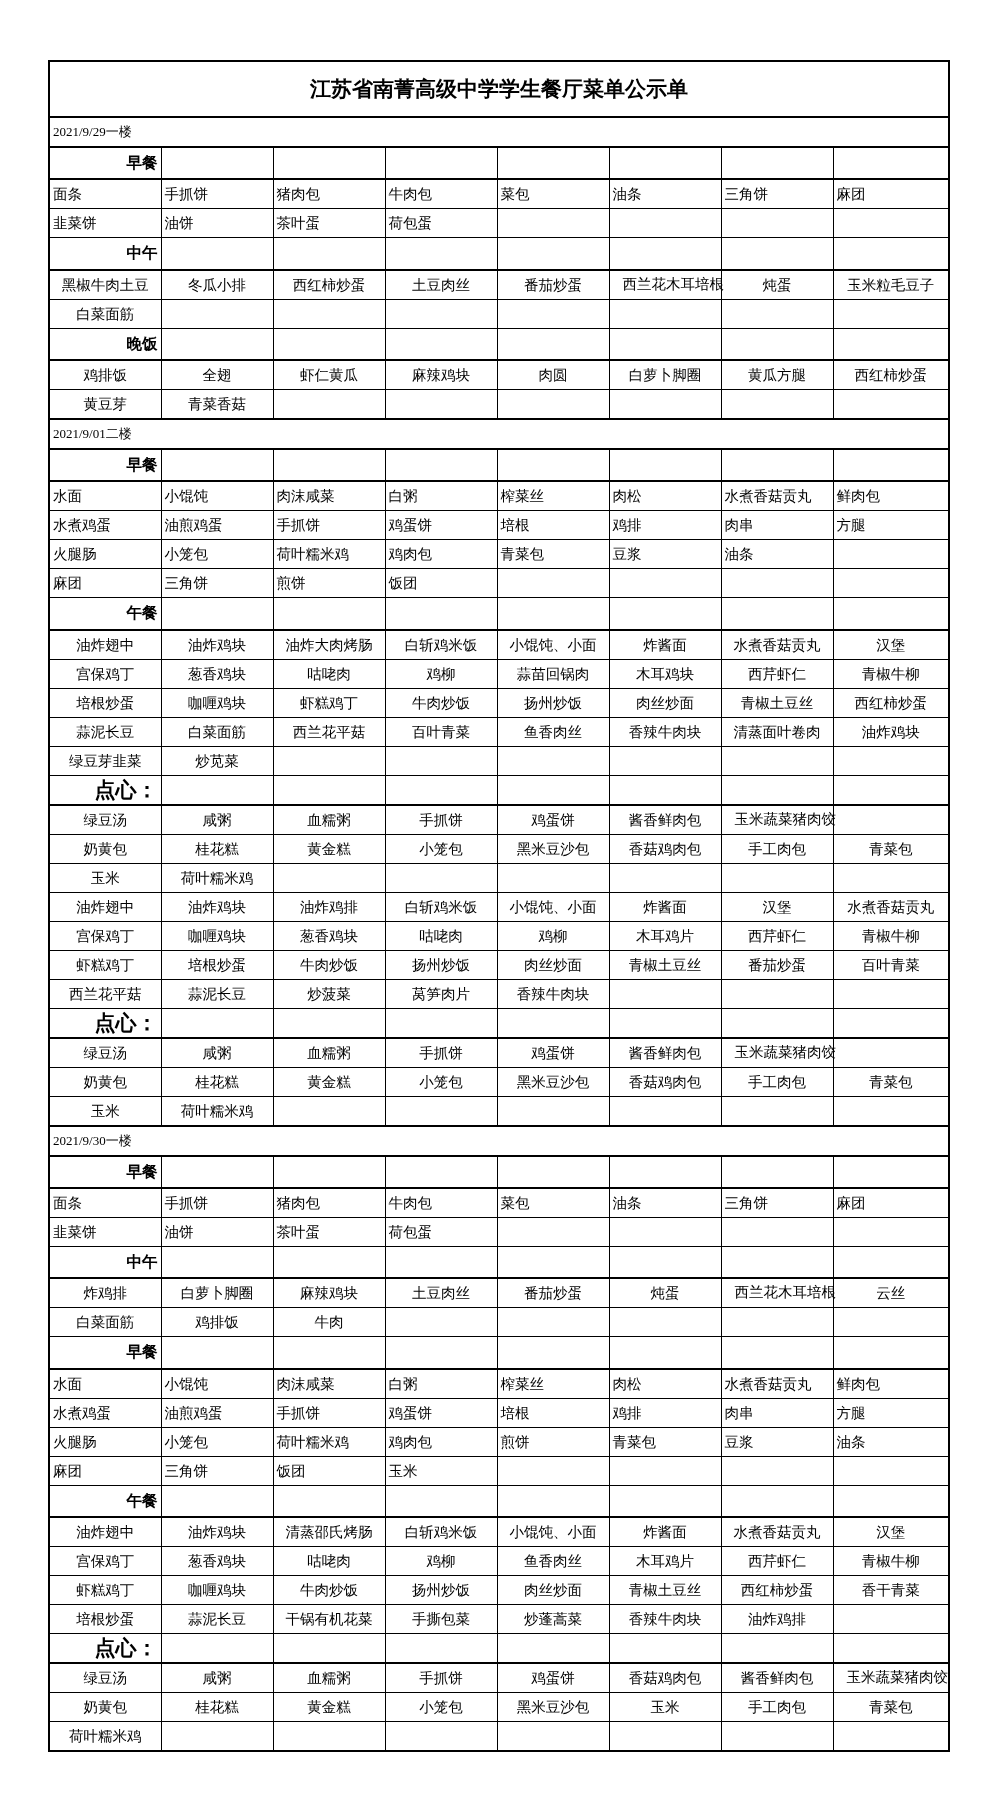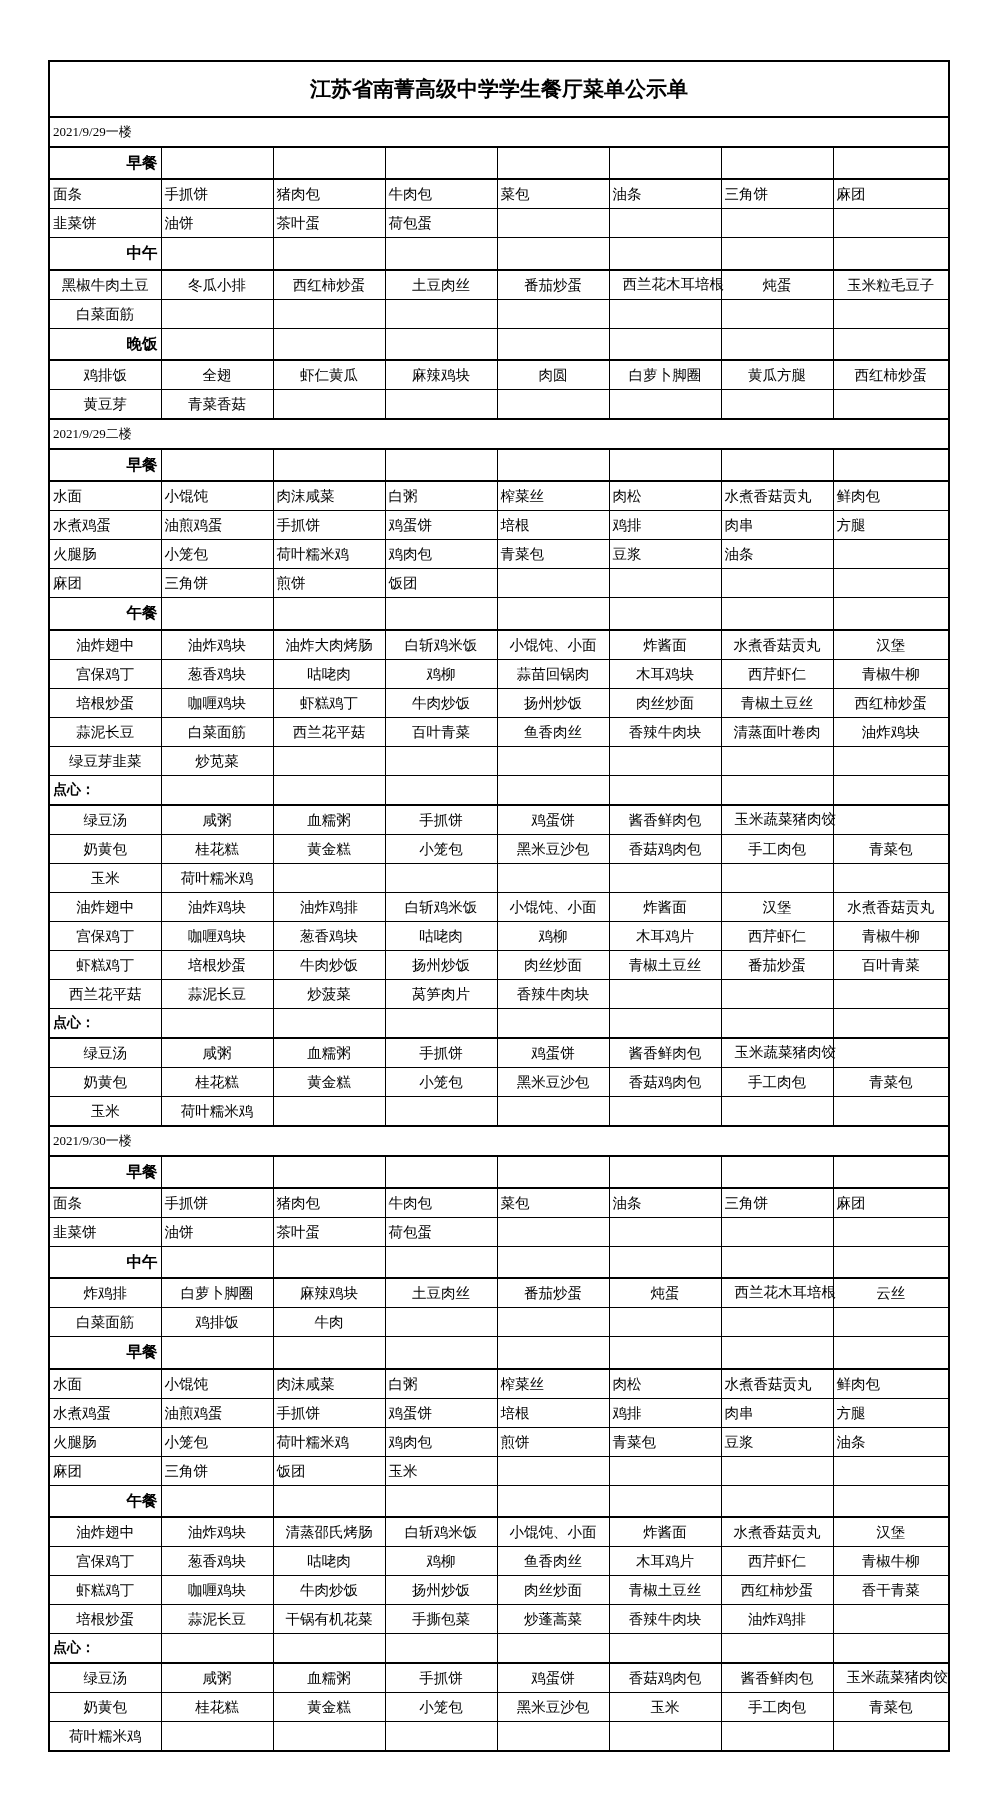--- a/index.html
+++ b/index.html
@@ -62,22 +62,22 @@
   tr.meal-row td {
     height: 32px;
     font-weight: bold;
     font-size: 15.5px;
     border-bottom: 2px solid #000000;
   }
   tr.meal-row td.meal-label { text-align: right; }
   tr.dim-row td {
     height: 26px;
     font-weight: bold;
-    font-size: 14px;
-    text-align: left;
+    font-size: 21px;
+    text-align: right;
     border-bottom: 2px solid #000000;
   }
   td.al { text-align: left; }
   td.ac { text-align: center; }
   td.ovf { overflow: visible; position: relative; }
   td.ovf span.spill {
     position: absolute;
     left: 13px;
     top: 0;
     line-height: 26px;
@@ -193,21 +193,21 @@
           <td class="ac">黄豆芽</td>
           <td class="ac">青菜香菇</td>
           <td class="ac"></td>
           <td class="ac"></td>
           <td class="ac"></td>
           <td class="ac"></td>
           <td class="ac"></td>
           <td class="ac"></td>
         </tr>
         <tr class="date-row">
-          <td class="al" colspan="8">2021/9/29二楼</td>
+          <td class="al" colspan="8">2021/9/01二楼</td>
         </tr>
         <tr class="meal-row">
           <td class="meal-label">早餐</td>
           <td class="empty"></td>
           <td class="empty"></td>
           <td class="empty"></td>
           <td class="empty"></td>
           <td class="empty"></td>
           <td class="empty"></td>
           <td class="empty"></td>

